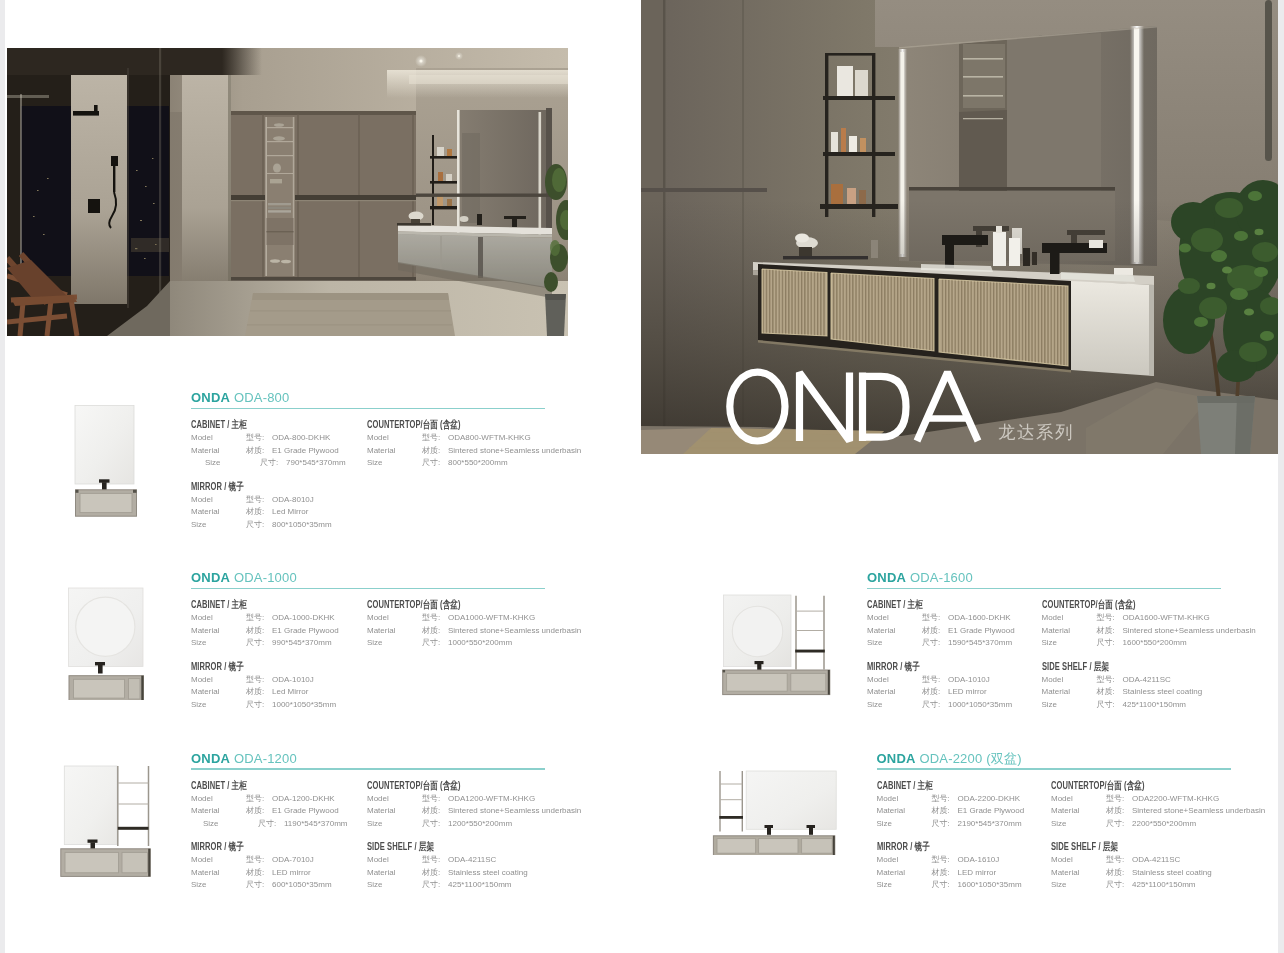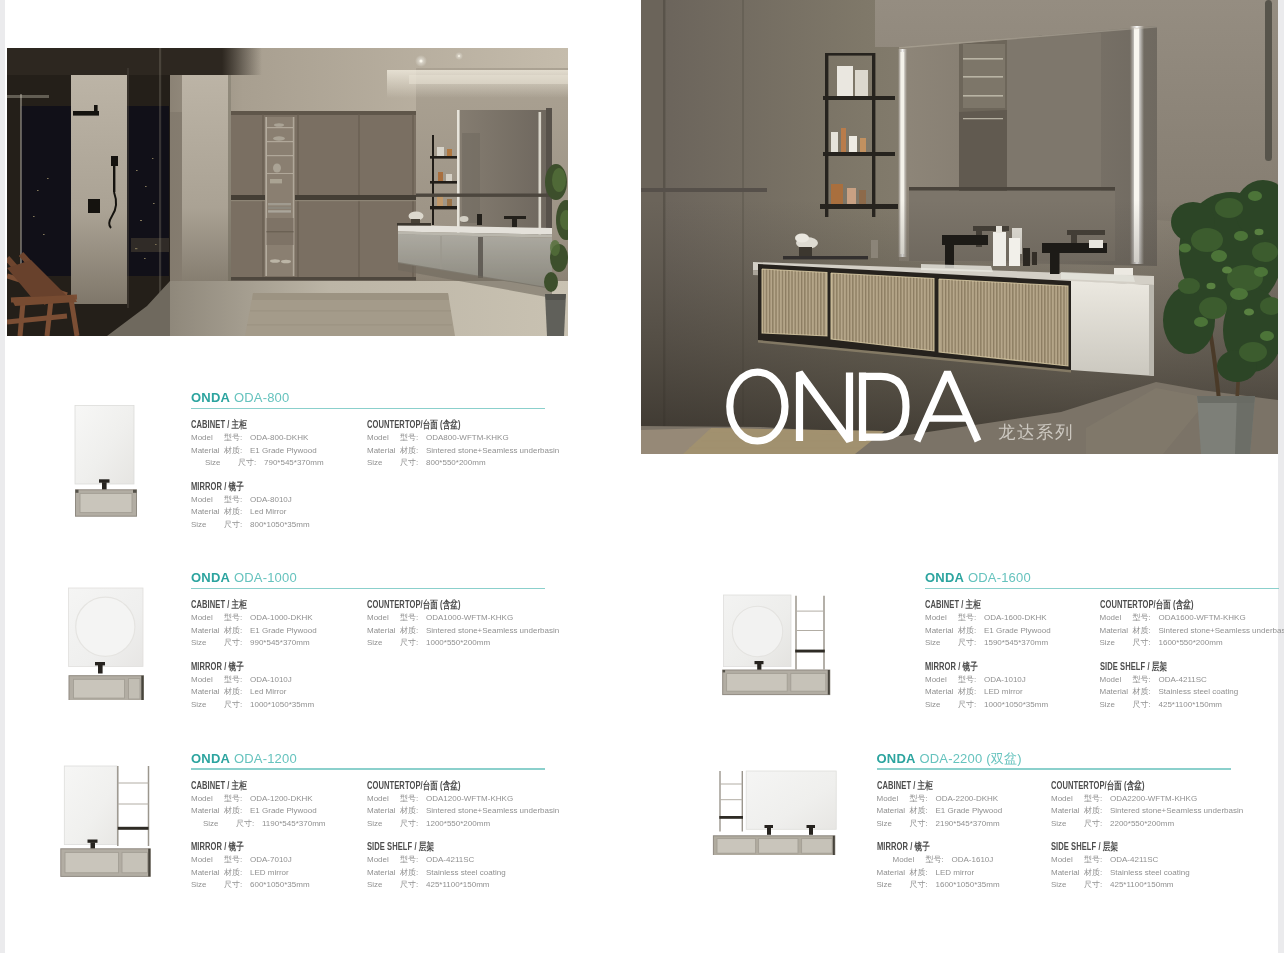--- a/index.html
+++ b/index.html
@@ -5,21 +5,21 @@
   html,body{margin:0;padding:0;background:#fff;}
   body{width:1284px;height:953px;position:relative;overflow:hidden;
        font-family:"Liberation Sans",sans-serif;}
   .abs{position:absolute;}
   .title{position:absolute;top:0;left:0;font-size:13px;line-height:12px;letter-spacing:.2px;white-space:nowrap;}
   .title b{color:#2ca49f;font-weight:bold;}
   .title span{color:#66c3be;font-weight:normal;}
   .rule{position:absolute;left:0;top:15.5px;width:354px;height:1.8px;background:#8bd0cc;}
   .hd{position:absolute;font-size:10.5px;line-height:11px;font-weight:bold;color:#4d4d4d;white-space:nowrap;letter-spacing:.1px;transform:scaleX(0.72);transform-origin:0 0;}
   .row{position:absolute;font-size:8px;line-height:9px;color:#909090;white-space:nowrap;}
-  .row .lb{display:inline-block;width:33px;}
+  .row .lb{display:inline-block;width:55px;}
   .row .zh{display:inline-block;width:26px;}
   .sec{position:absolute;width:360px;height:140px;}
 </style>
 </head>
 <body>
 
 <div class="abs" style="left:0;top:0;width:5px;height:953px;background:#ebebed;"></div>
 
 <div class="abs" style="left:1278px;top:0;width:6px;height:953px;background:#ebebed;"></div>
 
@@ -683,21 +683,21 @@
     <div class="row" style="left:176px;top:41px;"><span class="lb">Model</span><span class="zh">型号:</span><span class="vl">ODA1200-WFTM-KHKG</span></div>
     <div class="row" style="left:176px;top:53.5px;"><span class="lb">Material</span><span class="zh">材质:</span><span class="vl">Sintered stone+Seamless underbasin</span></div>
     <div class="row" style="left:176px;top:66px;"><span class="lb">Size</span><span class="zh">尺寸:</span><span class="vl">1200*550*200mm</span></div>
     <div class="hd" style="left:176px;top:88.5px;">SIDE SHELF / 层架</div>
     <div class="row" style="left:176px;top:102.5px;"><span class="lb">Model</span><span class="zh">型号:</span><span class="vl">ODA-4211SC</span></div>
     <div class="row" style="left:176px;top:115.0px;"><span class="lb">Material</span><span class="zh">材质:</span><span class="vl">Stainless steel coating</span></div>
     <div class="row" style="left:176px;top:127.5px;"><span class="lb">Size</span><span class="zh">尺寸:</span><span class="vl">425*1100*150mm</span></div>
   </div>
 </div>
 
-<div class="sec" style="left:925px;top:572px;">
+<div class="sec" style="left:867px;top:572px;">
 
   <div class="title"><b>ONDA</b> <span>ODA-1600</span></div>
 
   <div class="rule"></div>
 
   <div>
     <div class="hd" style="left:0;top:27px;">CABINET / 主柜</div>
     <div class="row" style="left:0px;top:41px;"><span class="lb">Model</span><span class="zh">型号:</span><span class="vl">ODA-1600-DKHK</span></div>
     <div class="row" style="left:0px;top:53.5px;"><span class="lb">Material</span><span class="zh">材质:</span><span class="vl">E1 Grade Plywood</span></div>
     <div class="row" style="left:0px;top:66px;"><span class="lb">Size</span><span class="zh">尺寸:</span><span class="vl">1590*545*370mm</span></div>
@@ -724,21 +724,21 @@
   <div class="title"><b>ONDA</b> <span>ODA-2200 (双盆)</span></div>
 
   <div class="rule"></div>
 
   <div>
     <div class="hd" style="left:0;top:27px;">CABINET / 主柜</div>
     <div class="row" style="left:0px;top:41px;"><span class="lb">Model</span><span class="zh">型号:</span><span class="vl">ODA-2200-DKHK</span></div>
     <div class="row" style="left:0px;top:53.5px;"><span class="lb">Material</span><span class="zh">材质:</span><span class="vl">E1 Grade Plywood</span></div>
     <div class="row" style="left:0px;top:66px;"><span class="lb">Size</span><span class="zh">尺寸:</span><span class="vl">2190*545*370mm</span></div>
     <div class="hd" style="left:0;top:88.5px;">MIRROR / 镜子</div>
-    <div class="row" style="left:16px;top:102.5px;"><span class="lb">Model</span><span class="zh">型号:</span><span class="vl">ODA-1610J</span></div>
+    <div class="row" style="left:0px;top:102.5px;"><span class="lb">Model</span><span class="zh">型号:</span><span class="vl">ODA-1610J</span></div>
     <div class="row" style="left:0px;top:115.0px;"><span class="lb">Material</span><span class="zh">材质:</span><span class="vl">LED mirror</span></div>
     <div class="row" style="left:0px;top:127.5px;"><span class="lb">Size</span><span class="zh">尺寸:</span><span class="vl">1600*1050*35mm</span></div>
   </div>
 
   <div>
     <div class="hd" style="left:174.5px;top:27px;">COUNTERTOP/台面 (含盆)</div>
     <div class="row" style="left:174.5px;top:41px;"><span class="lb">Model</span><span class="zh">型号:</span><span class="vl">ODA2200-WFTM-KHKG</span></div>
     <div class="row" style="left:174.5px;top:53.5px;"><span class="lb">Material</span><span class="zh">材质:</span><span class="vl">Sintered stone+Seamless underbasin</span></div>
     <div class="row" style="left:174.5px;top:66px;"><span class="lb">Size</span><span class="zh">尺寸:</span><span class="vl">2200*550*200mm</span></div>
     <div class="hd" style="left:174.5px;top:88.5px;">SIDE SHELF / 层架</div>

